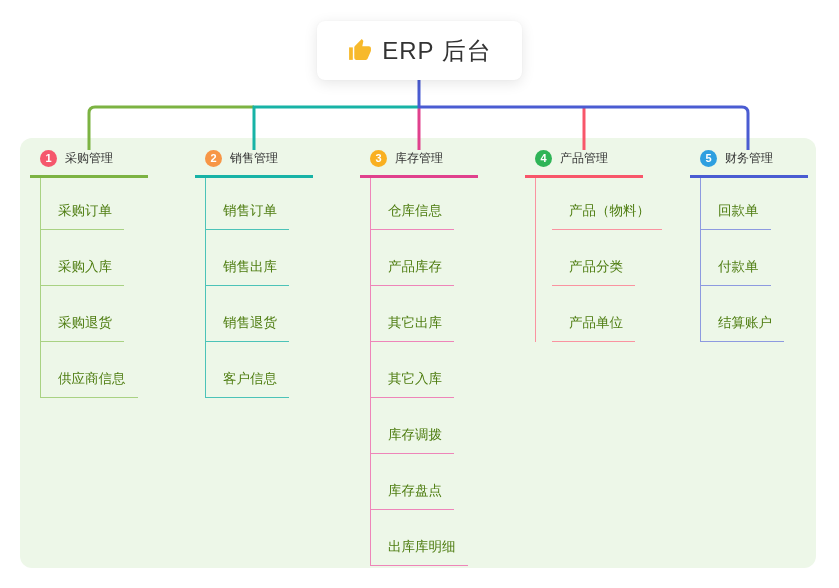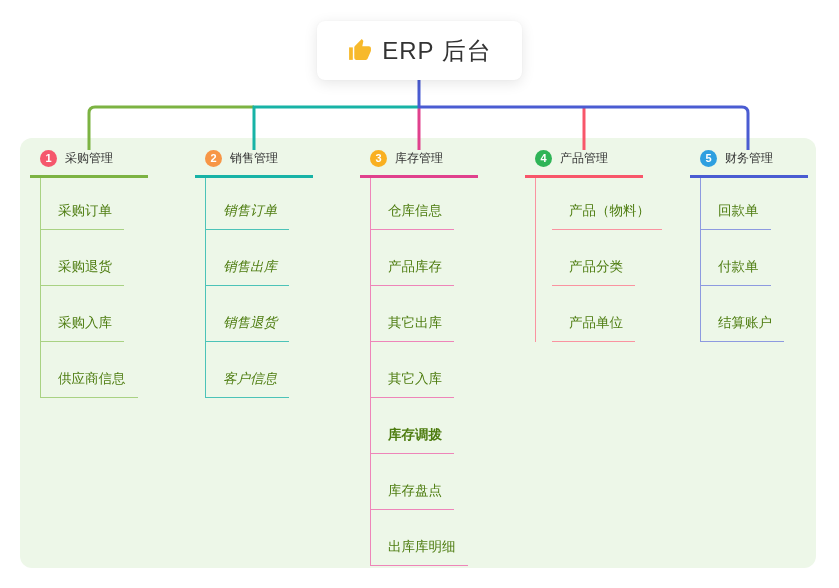--- a/index.html
+++ b/index.html
@@ -73,37 +73,37 @@
 <div class="branch" style="left:30px">
   <div class="branch-header" style="border-bottom-color: rgb(124, 179, 66);">
     <span class="badge" style="background-color: rgb(245, 87, 108);">1</span>
     <span class="branch-title">采购管理</span>
   </div>
   <div class="branch-children" style="border-left-color: rgb(169, 210, 131);">
       <div class="child-row">
         <span class="child-label" style="border-bottom-color: rgb(169, 210, 131);">采购订单</span>
       </div>
       <div class="child-row">
-        <span class="child-label" style="border-bottom-color: rgb(169, 210, 131);">采购退货</span>
+        <span class="child-label" style="border-bottom-color: rgb(169, 210, 131);">采购入库</span>
       </div>
       <div class="child-row">
-        <span class="child-label" style="border-bottom-color: rgb(169, 210, 131);">采购入库</span>
+        <span class="child-label" style="border-bottom-color: rgb(169, 210, 131);">采购退货</span>
       </div>
       <div class="child-row">
         <span class="child-label" style="border-bottom-color: rgb(169, 210, 131);">供应商信息</span>
       </div>
     </div>
 </div>
 
 <div class="branch" style="left:195px">
   <div class="branch-header" style="border-bottom-color: rgb(23, 179, 166);">
     <span class="badge" style="background-color: rgb(247, 150, 70);">2</span>
     <span class="branch-title">销售管理</span>
   </div>
-  <div class="branch-children" style="border-left-color: rgb(76, 195, 184); font-style: italic;">
+  <div class="branch-children" style="border-left-color: rgb(76, 195, 184);">
       <div class="child-row">
         <span class="child-label" style="border-bottom-color: rgb(76, 195, 184);">销售订单</span>
       </div>
       <div class="child-row">
         <span class="child-label" style="border-bottom-color: rgb(76, 195, 184);">销售出库</span>
       </div>
       <div class="child-row">
         <span class="child-label" style="border-bottom-color: rgb(76, 195, 184);">销售退货</span>
       </div>
       <div class="child-row">
@@ -124,21 +124,21 @@
       <div class="child-row">
         <span class="child-label" style="border-bottom-color: rgb(238, 133, 185);">产品库存</span>
       </div>
       <div class="child-row">
         <span class="child-label" style="border-bottom-color: rgb(238, 133, 185);">其它出库</span>
       </div>
       <div class="child-row">
         <span class="child-label" style="border-bottom-color: rgb(238, 133, 185);">其它入库</span>
       </div>
       <div class="child-row">
-        <span class="child-label" style="border-bottom-color: rgb(238, 133, 185); font-weight: bold;">库存调拨</span>
+        <span class="child-label" style="border-bottom-color: rgb(238, 133, 185);">库存调拨</span>
       </div>
       <div class="child-row">
         <span class="child-label" style="border-bottom-color: rgb(238, 133, 185);">库存盘点</span>
       </div>
       <div class="child-row">
         <span class="child-label" style="border-bottom-color: rgb(238, 133, 185);">出库库明细</span>
       </div>
     </div>
 </div>
 

